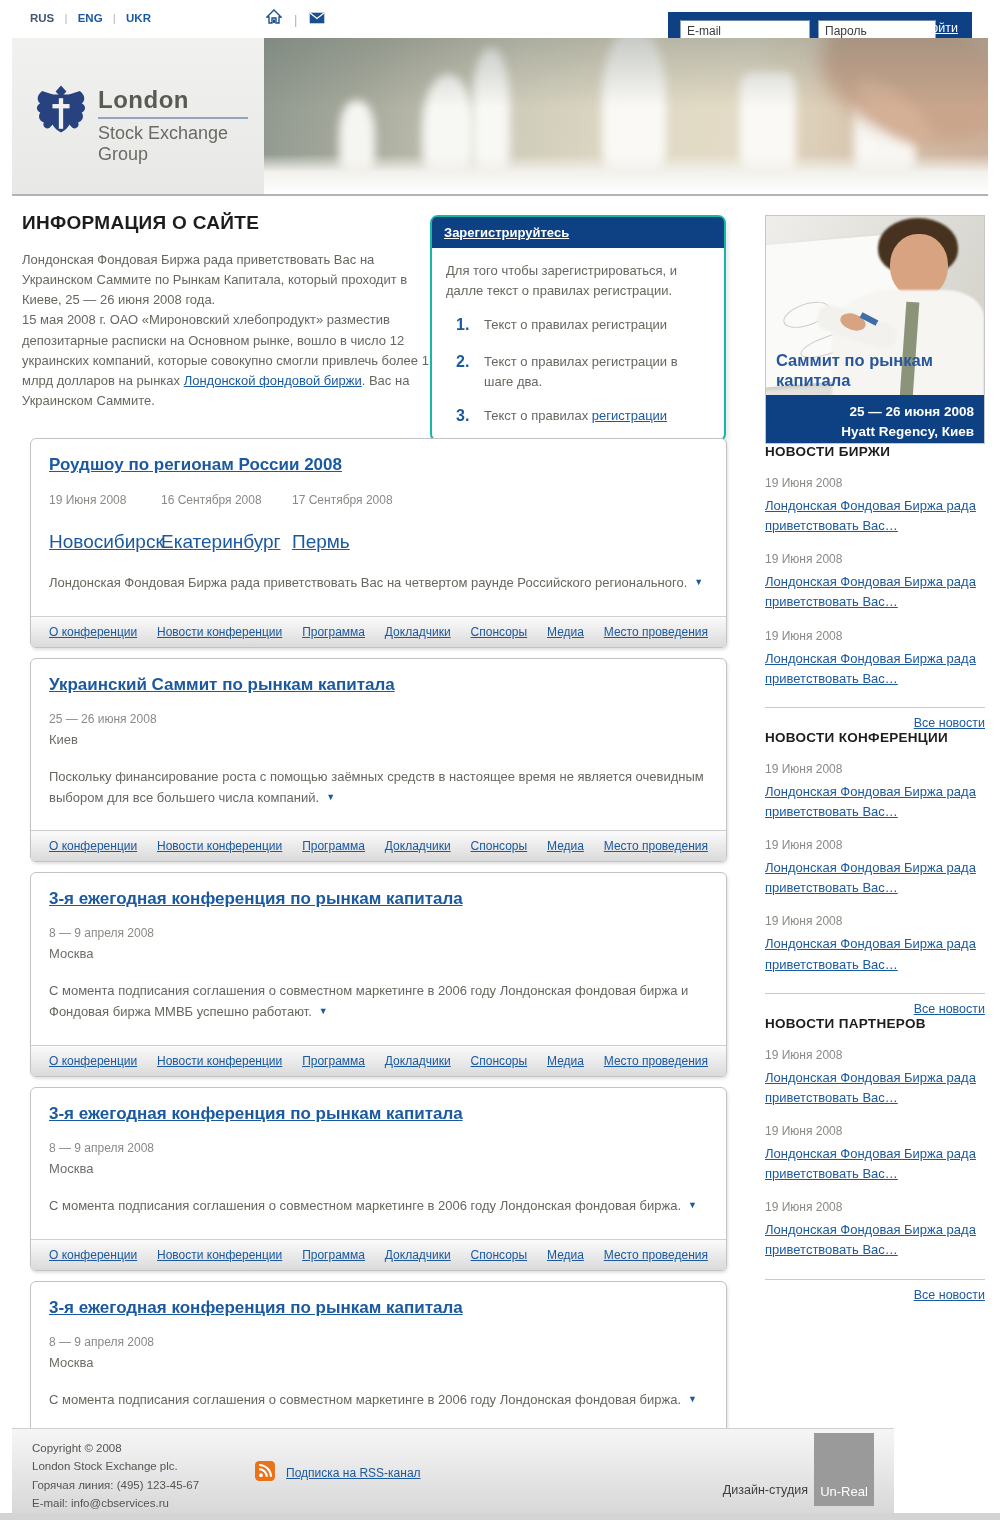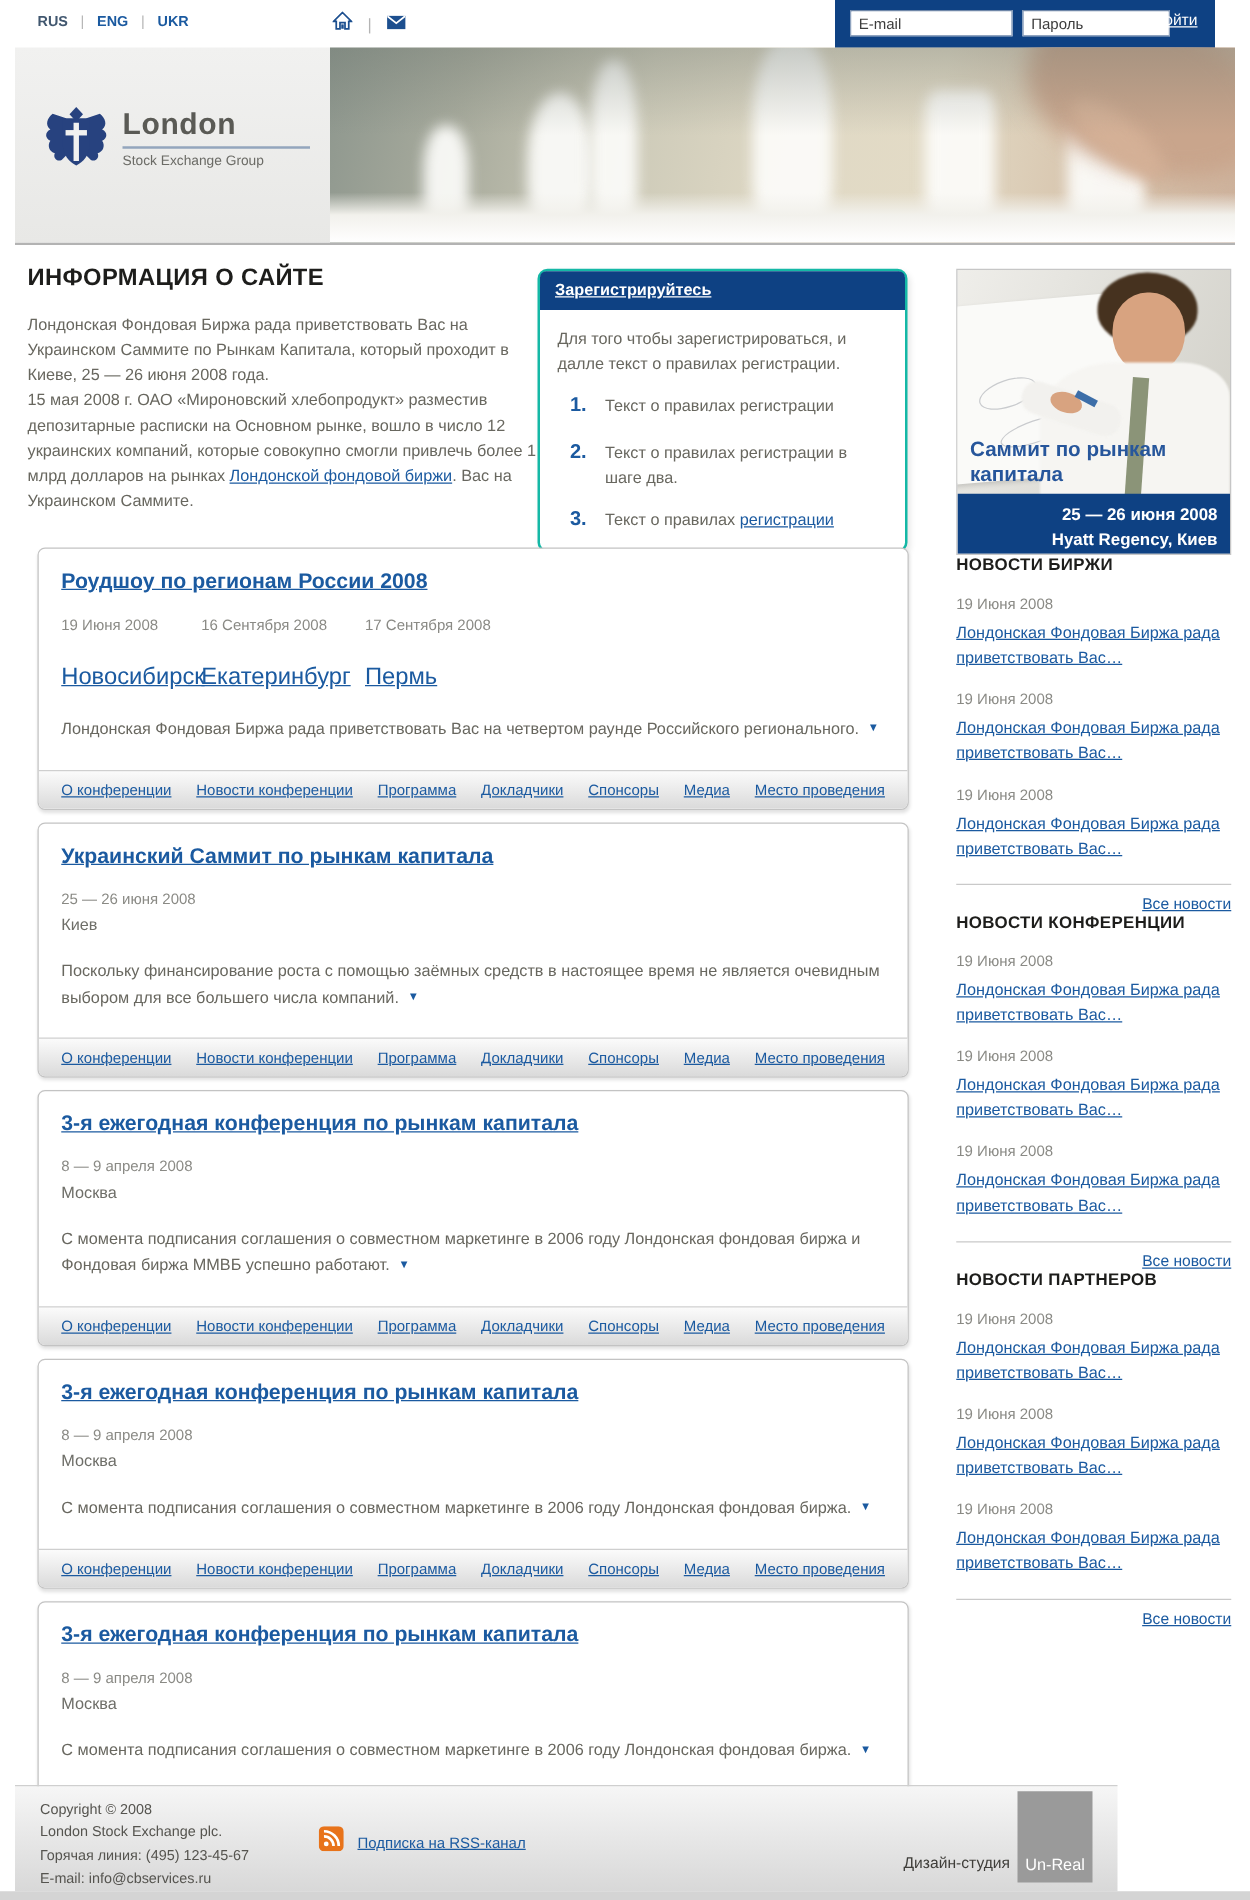--- a/index.html
+++ b/index.html
@@ -9,34 +9,34 @@
   .blue-link { color:#1b5aa0; text-decoration:underline; }
 
   
   .topbar { position:absolute; left:0; top:0; width:1000px; height:36px; background:#fff; }
   .langs { position:absolute; left:30px; top:0; line-height:36px; font-size:11.5px; font-weight:bold; }
   .lang { color:#1b5aa0; text-decoration:none; }
   .lang.current { color:#41576f; }
   .lang-sep { color:#b4b4b4; margin:0 7px; font-weight:normal; }
   .top-icons { position:absolute; left:266px; top:9px; display:flex; align-items:center; gap:12px; }
   .icon-sep { color:#b4b4b4; font-size:13px; }
-  .login-panel { position:absolute; left:668px; top:0; width:304px; height:48px; background:#0e4183; }
+  .login-panel { position:absolute; left:668px; top:12px; width:304px; height:48px; background:#0e4183; }
   .login-input { position:absolute; top:8px; height:17px; border:1px solid #8fa3bf; border-top-color:#6f87a8; background:#fff; font-family:inherit; font-size:12px; color:#3c3c3c; padding:1px 6px; }
   .login-input.email { left:12px; width:116px; }
   .login-input.pw { left:150px; width:104px; }
   .login-btn { position:absolute; right:14px; top:9px; color:#fff; font-size:12.5px; text-decoration:underline; }
 
   
   .header { position:absolute; left:12px; top:38px; width:976px; height:156px; border-bottom:2px solid #b3b3b3; }
   .logo-panel { position:absolute; left:0; top:0; width:252px; height:156px; background:linear-gradient(#f1f1f0,#e8e8e6); }
   .crest { position:absolute; left:22px; top:46px; }
   .logo-text { position:absolute; left:86px; top:48px; }
   .logo-title { font-size:24px; font-weight:bold; color:#5a5a55; letter-spacing:.5px; }
   .logo-rule { width:150px; height:2px; background:#93a5bd; margin:3px 0 4px; }
-  .logo-sub { font-size:11px; color:#6b6b66; }
+  .logo-sub { font-size:18px; color:#6b6b66; }
   .chess { position:absolute; left:252px; top:0; right:0; bottom:0; overflow:hidden;
     background:linear-gradient(100deg,#8e978e 0%,#a8ab9d 15%,#cfccba 35%,#e0d9c5 52%,#e3dbc6 66%,#d6c2ab 85%,#cdb19b 100%); }
   .chess-shade { position:absolute; left:0; right:0; top:0; bottom:0; background:linear-gradient(to bottom, rgba(105,115,108,.35), rgba(255,255,255,0) 45%); }
   .chess-table { position:absolute; left:0; right:0; bottom:0; height:40px; background:linear-gradient(to top,#ffffff,#f2f1ec 55%, rgba(255,255,255,0)); }
   .piece { position:absolute; background:rgba(252,252,250,.92); filter:blur(5px); border-radius:45% 45% 25% 25%; }
   .piece.p1 { left:75px;  bottom:18px; width:36px; height:76px; }
   .piece.p2 { left:158px; bottom:14px; width:52px; height:106px; border-radius:50% 50% 30% 30%; }
   .piece.p3 { left:208px; bottom:16px; width:38px; height:130px; }
   .piece.p4 { left:338px; bottom:12px; width:64px; height:154px; }
   .piece.p5 { left:476px; bottom:14px; width:56px; height:108px; border-radius:18% 18% 25% 25%; }

